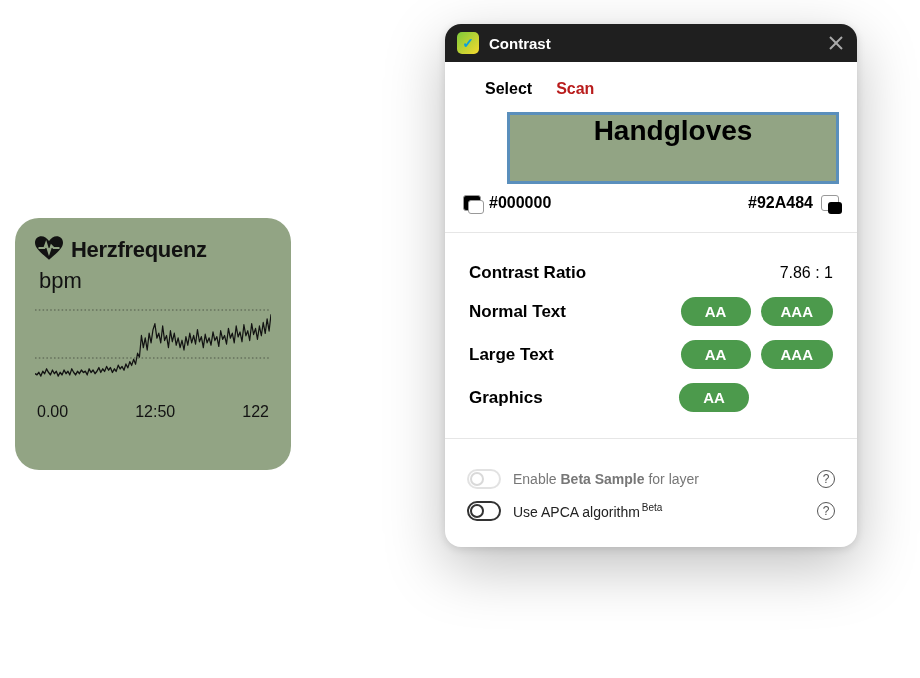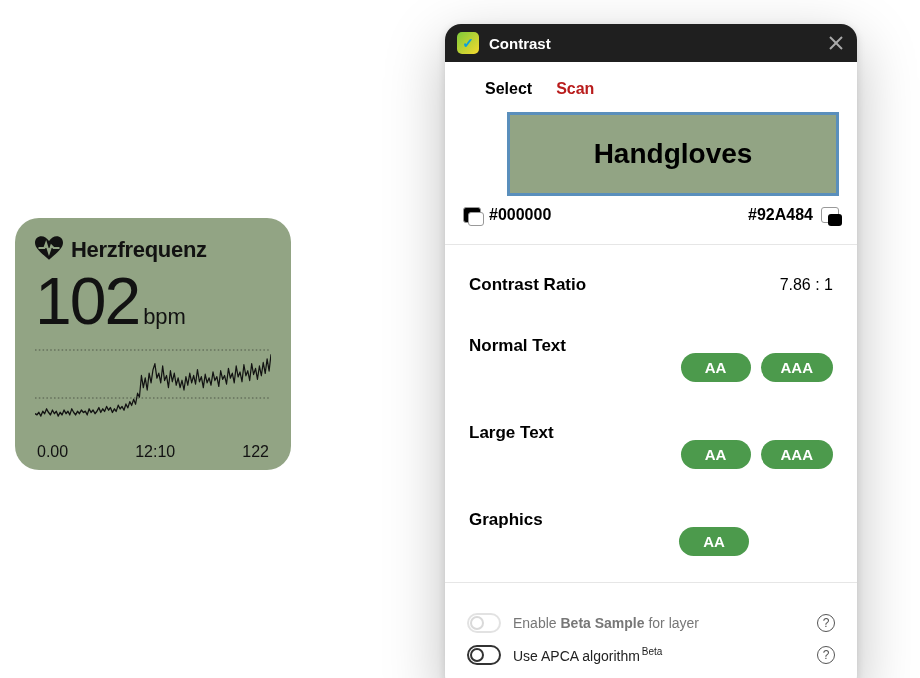--- a/index.html
+++ b/index.html
@@ -62,22 +62,22 @@
   .close-btn { width: 18px; height: 18px; cursor: pointer; display:flex; align-items:center; justify-content:center; }
   .close-btn svg { width: 14px; height: 14px; stroke: #aaa; stroke-width: 2; }
 
   .tabs { display: flex; gap: 24px; padding: 18px 40px 8px; font-size: 16px; font-weight: 700; }
   .tab { cursor: pointer; }
   .tab.inactive { color: #b91c1c; font-weight: 600; }
 
   .swatch-area { padding: 6px 18px 12px; }
   .swatch {
     background: #92A484;
-    height: 84px;
-    display: flex; align-items: center; justify-content: center;
+    height: 72px;
+    display: flex; align-items: flex-start; justify-content: center;
     font-size: 28px; font-weight: 700; color: #000;
     border: 3px solid #5a8fbc;
     margin-left: 44px;
   }
   .color-row { display: flex; justify-content: space-between; align-items: center; margin-top: 10px; font-size: 16px; font-weight: 700; }
   .color-pair { display: flex; align-items: center; gap: 8px; }
   .color-chip {
     width: 18px; height: 16px; border-radius: 3px; position: relative;
     border: 1px solid #999;
   }
@@ -91,21 +91,21 @@
     content: ""; position: absolute; right: -4px; bottom: -4px;
     width: 14px; height: 12px; background: #000; border-radius: 3px;
   }
 
   .divider { height: 1px; background: #e6e6e6; margin: 8px 0; }
 
   .results { padding: 8px 24px 4px; }
   .result-row { display: flex; align-items: center; justify-content: space-between; margin: 14px 0; }
   .result-label { font-size: 17px; font-weight: 600; }
   .ratio-value { font-size: 16px; }
-  .badges { display: flex; gap: 10px; margin-top: 44px; }
+  .badges { display: flex; gap: 10px; }
   .badge {
     background: #4c9a4c;
     color: #fff;
     font-weight: 700;
     font-size: 15px;
     padding: 6px 20px;
     border-radius: 18px;
     min-width: 70px;
     text-align: center;
   }
@@ -142,31 +142,30 @@
     <span>
       <svg viewBox="0 0 24 20">
           <path fill="#121212" d="M12 20 C5 14 0 10 0 5.5 C0 2 2.5 0 5.5 0 C8 0 10 1.5 12 4 C14 1.5 16 0 18.5 0 C21.5 0 24 2 24 5.5 C24 10 19 14 12 20 Z"></path>
           <path fill="#92A484" stroke="#92A484" stroke-width="0" d="M3 10 L8 10 L9.5 6 L12 14 L14 8 L16 10 L21 10"></path>
           <polyline points="3,10 8,10 9.5,6 12,14 14,8 16,10 21,10" fill="none" stroke="#92A484" stroke-width="1.8"></polyline>
         </svg>
     </span>
     <span class="hr-title">Herzfrequenz</span>
   </div>
   <div class="hr-value-row">
-    <span class="hr-value">102</span>
     <span class="hr-unit">bpm</span>
   </div>
   <svg class="hr-chart" id="hr-chart-svg" viewBox="0 0 310 95" preserveAspectRatio="none">
     <line x1="0" y1="10" x2="310" y2="10" stroke="#121212" stroke-width="1" stroke-dasharray="2,3" opacity=".6"></line>
     <line x1="0" y1="58" x2="310" y2="58" stroke="#121212" stroke-width="1" stroke-dasharray="2,3" opacity=".6"></line>
     <polyline id="hr-polyline" fill="none" stroke="#121212" stroke-width="1.6" stroke-linejoin="round" points="0.0,73.6 2.5,74.8 5.1,72.4 7.6,76.0 10.2,71.3 12.7,73.6 15.2,68.9 17.8,72.4 20.3,74.8 22.9,70.1 25.4,73.6 28.0,71.3 30.5,76.0 33.0,72.4 35.6,74.8 38.1,70.1 40.7,73.6 43.2,71.3 45.7,74.8 48.3,68.9 50.8,72.4 53.4,74.8 55.9,71.3 58.4,73.6 61.0,70.1 63.5,72.4 66.1,71.3 68.6,74.8 71.1,68.9 73.7,72.4 76.2,70.1 78.8,73.6 81.3,71.3 83.9,67.7 86.4,72.4 88.9,68.9 91.5,71.3 94.0,66.5 96.6,70.1 99.1,67.7 101.6,72.4 104.2,68.9 106.7,71.3 109.3,65.3 111.8,68.9 114.3,66.5 116.9,70.1 119.4,64.1 122.0,67.7 124.5,61.8 127.0,65.3 129.6,59.4 132.1,64.1 134.7,53.4 137.2,57.0 139.8,35.6 142.3,47.5 144.8,38.0 147.4,49.9 149.9,33.3 152.5,42.7 155.0,29.7 157.5,23.8 160.1,38.0 162.6,33.3 165.2,42.7 167.7,26.1 170.2,40.4 172.8,35.6 175.3,47.5 177.9,30.9 180.4,41.6 183.0,33.3 185.5,45.1 188.0,38.0 190.6,47.5 193.1,40.4 195.7,49.9 198.2,36.8 200.7,45.1 203.3,33.3 205.8,42.7 208.4,35.6 210.9,43.9 213.4,29.7 216.0,41.6 218.5,36.8 221.1,47.5 223.6,34.4 226.1,42.7 228.7,38.0 231.2,45.1 233.8,32.1 236.3,40.4 238.9,36.8 241.4,46.3 243.9,30.9 246.5,39.2 249.0,35.6 251.6,43.9 254.1,28.5 256.6,38.0 259.2,33.3 261.7,42.7 264.3,26.1 266.8,36.8 269.3,32.1 271.9,41.6 274.4,24.9 277.0,35.6 279.5,30.9 282.0,40.4 284.6,23.8 287.1,34.4 289.7,28.5 292.2,39.2 294.8,26.1 297.3,35.6 299.8,22.6 302.4,33.3 304.9,19.0 307.5,30.9 310.0,14.3"></polyline>
   </svg>
   <div class="hr-axis">
     <span>0.00</span>
-    <span>12:10</span>
+    <span>12:50</span>
     <span>122</span>
   </div>
 </div>
 
 <div class="panel">
   <div class="panel-titlebar">
     <div class="app-icon">✓</div>
     <span class="panel-title">Contrast</span>
     <div class="close-btn">
       <svg viewBox="0 0 14 14">

